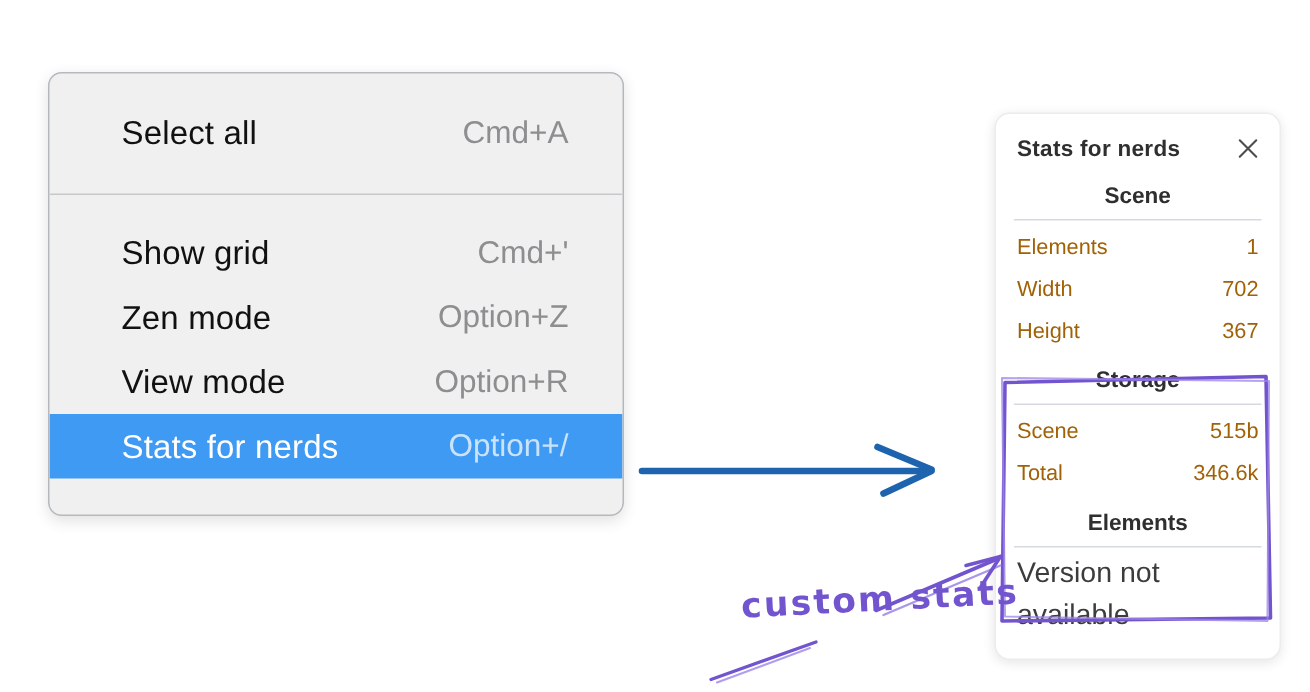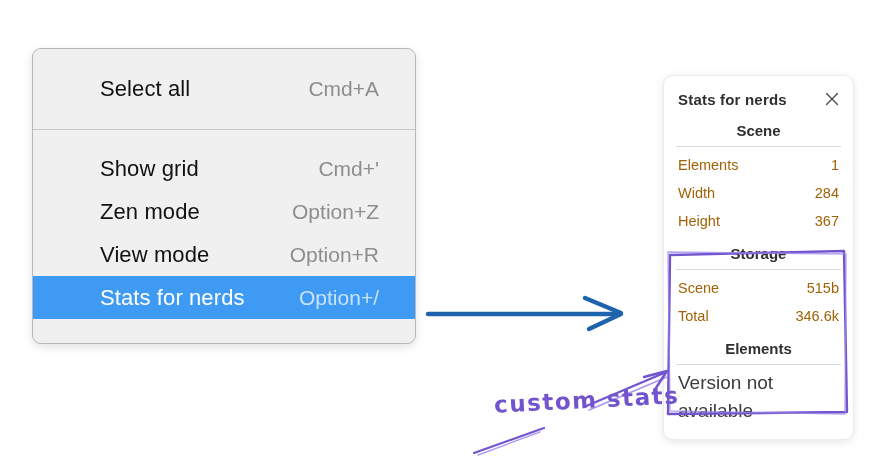--- a/index.html
+++ b/index.html
@@ -27,21 +27,21 @@
     overflow:hidden;
   }
   .menu-group-1{padding:18px 0;}
   .menu-group-2{padding:17px 0 24px 0;}
   .menu-divider{height:1px;background:#c6c8ca;}
   .menu-item{
     height:44px;display:flex;align-items:center;justify-content:space-between;
     padding:0 36px 0 48px;cursor:default;
   }
   .menu-group-2 .menu-item{height:43px;}
-  .mi-label{font-size:22px;color:#111;letter-spacing:.1px;margin-left:19px;}
+  .mi-label{font-size:22px;color:#111;letter-spacing:.1px;}
   .mi-shortcut{font-size:21px;color:#8e8e90;}
   .menu-item.highlighted{background:var(--highlight-blue);}
   .menu-item.highlighted .mi-label{color:#ffffff;}
   .menu-item.highlighted .mi-shortcut{color:rgba(255,255,255,.72);}
 
   
   .panel{
     position:absolute;left:663px;top:75px;width:191px;min-height:348px;
     background:var(--panel-bg);
     border:1px solid #ececec;
@@ -123,21 +123,21 @@
 
     <div class="section">
       <h3>Scene</h3>
       <div class="hr"></div>
       <div class="stat-row">
         <span>Elements</span>
         <span>1</span>
       </div>
       <div class="stat-row">
         <span>Width</span>
-        <span>284</span>
+        <span>702</span>
       </div>
       <div class="stat-row">
         <span>Height</span>
         <span>367</span>
       </div>
     </div>
 
     <div class="section">
       <h3>Storage</h3>
       <div class="hr"></div>

